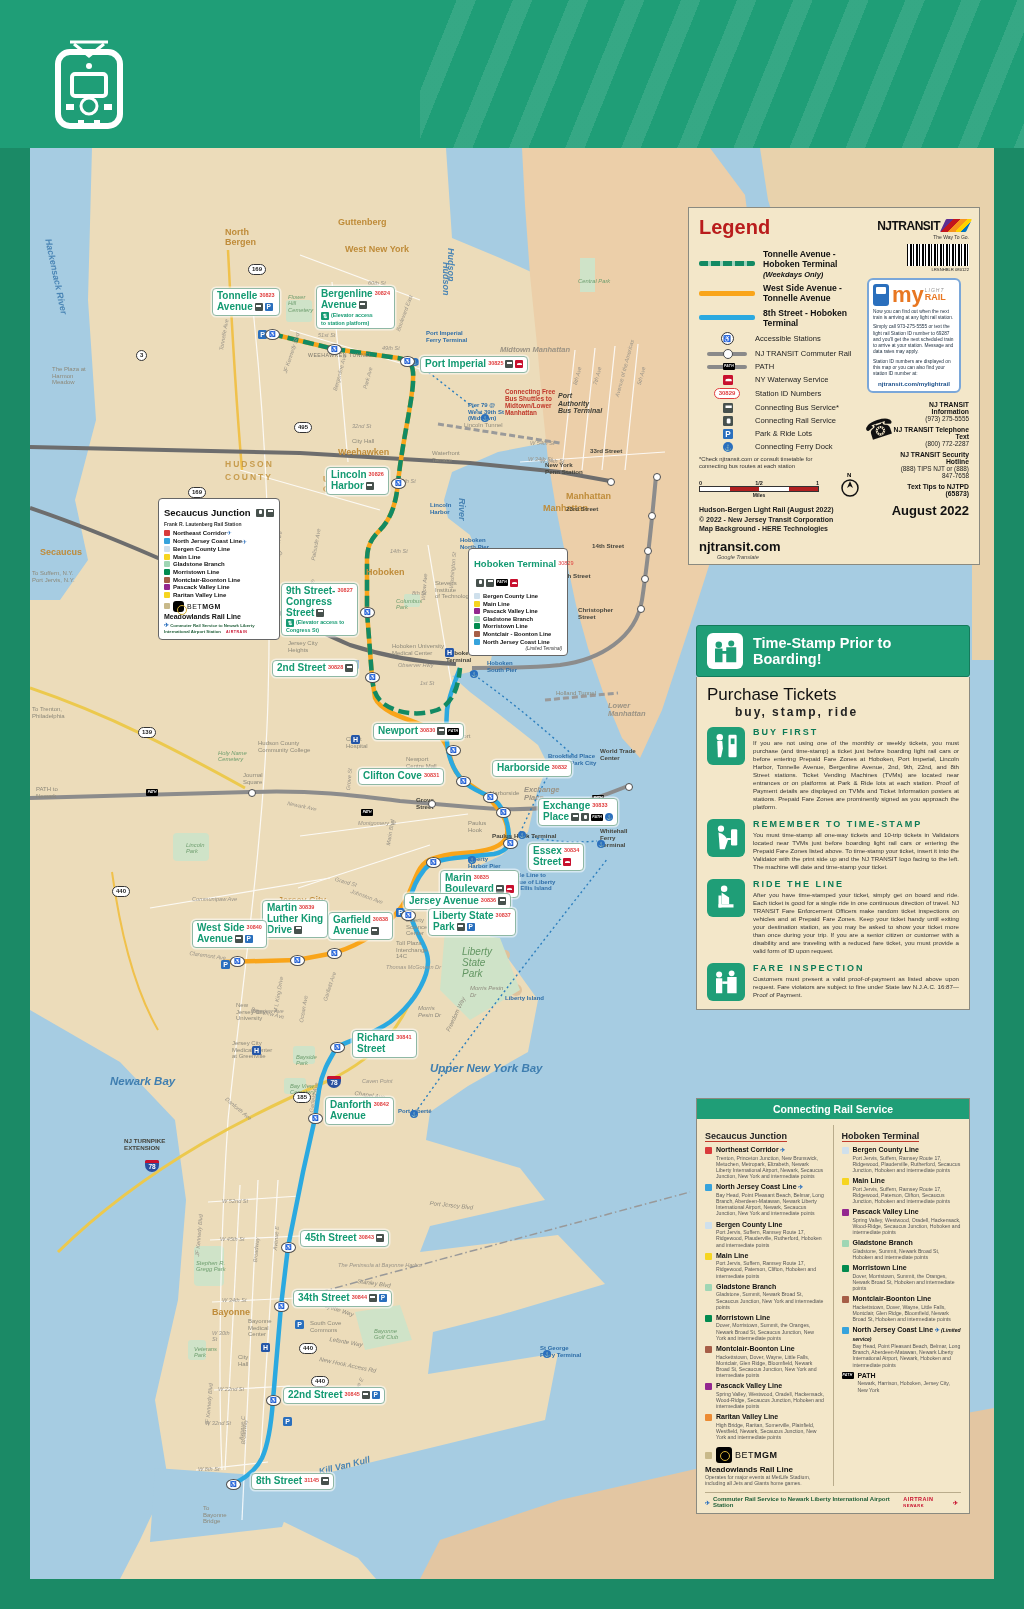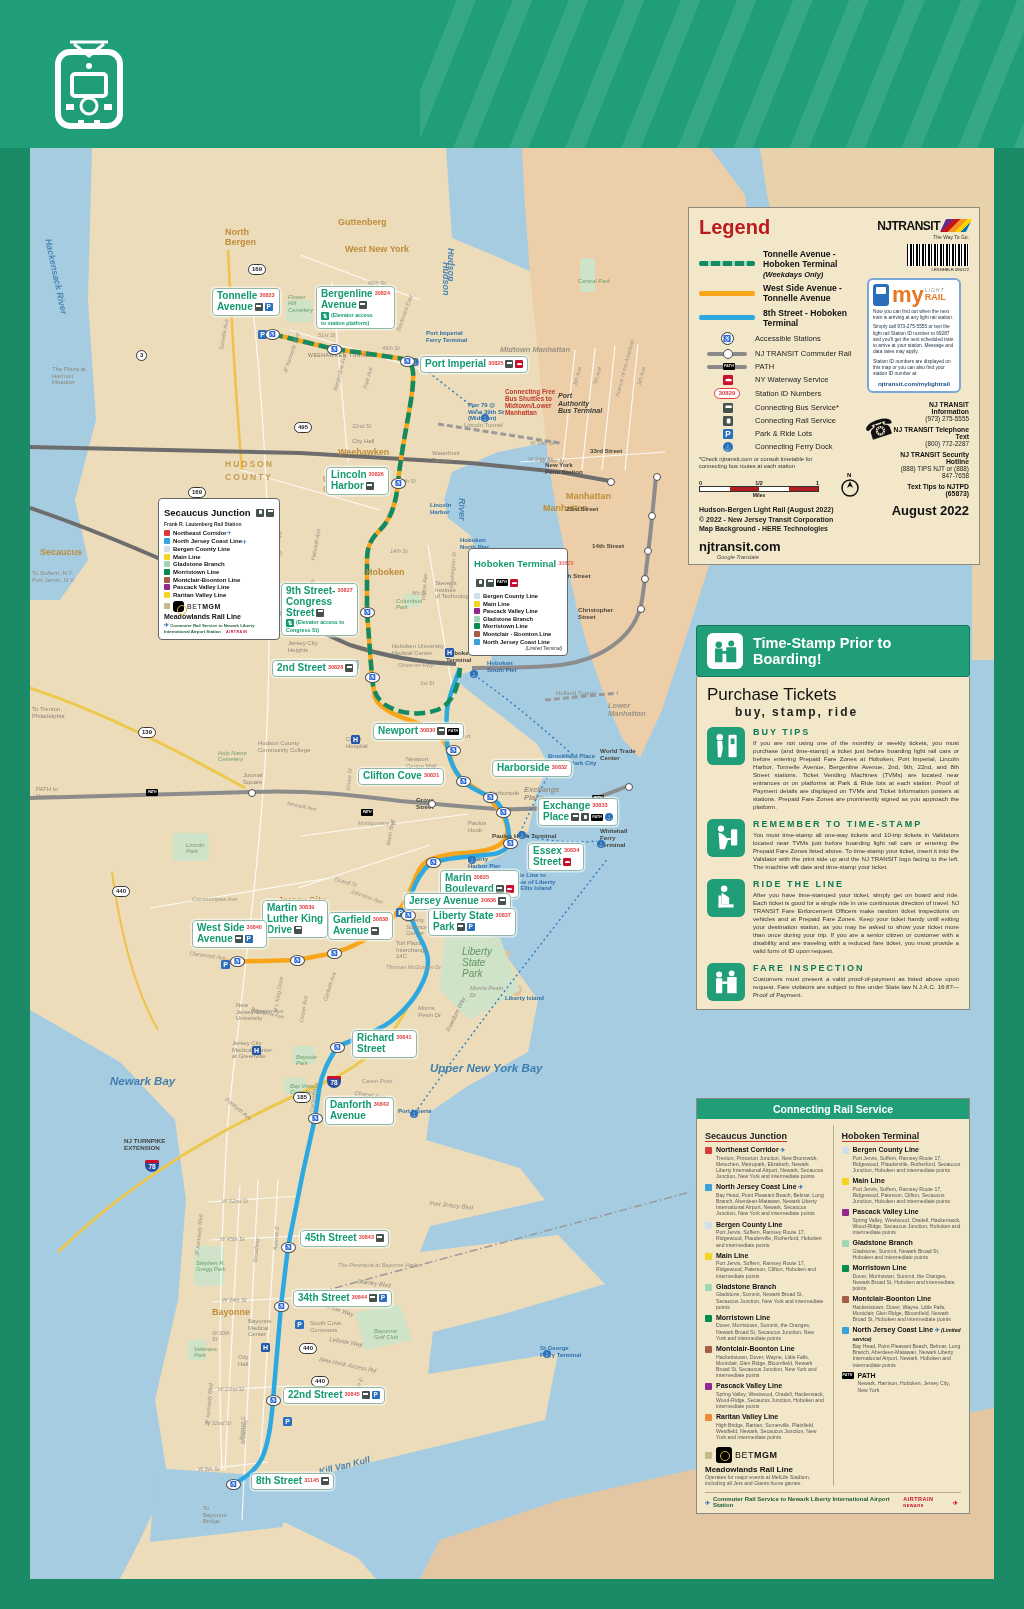--- a/index.html
+++ b/index.html
@@ -813,21 +813,21 @@
       <div class="tk-tag">buy, stamp, ride</div>
       <div id="tk-secs">
           <div class="tk-sec">
             <div class="tk-ic"><svg viewBox="0 0 24 24" width="30" height="30">
                 <circle cx="7" cy="5" r="2.6" fill="#fff"></circle>
                 <path d="M5 8 L9 8 L9.5 14 L8 21 L5.5 21 Z" fill="#fff"></path>
                 <rect x="14" y="3" width="6.5" height="18" rx="1" fill="#fff"></rect>
                 <rect x="15.8" y="6" width="3" height="4.5" fill="#1f9e77"></rect>
               </svg></div>
             <div>
-              <div class="tk-head">BUY TIPS</div>
+              <div class="tk-head">BUY FIRST</div>
               <div class="tk-text">If you are not using one of the monthly or weekly tickets, you must purchase (and time-stamp) a ticket just before boarding light rail cars or before entering Prepaid Fare Zones at Hoboken, Port Imperial, Lincoln Harbor, Tonnelle Avenue, Bergenline Avenue, 2nd, 9th, 22nd, and 8th Street stations. Ticket Vending Machines (TVMs) are located near entrances or on platforms at Park &amp; Ride lots at each station. Proof of Payment details are displayed on TVMs and Ticket Information posters at stations. Prepaid Fare Zones are prominently signed as you approach the platform.</div>
             </div>
           </div>
           <div class="tk-sec">
             <div class="tk-ic"><svg viewBox="0 0 24 24" width="30" height="30">
                 <circle cx="8" cy="4.5" r="2.5" fill="#fff"></circle>
                 <path d="M6 7.5 C10 8.5 12.5 11 13.5 14 L11 21 L7 21 Z" fill="#fff"></path>
                 <rect x="16" y="5" width="5" height="13" rx="1" fill="#fff"></rect>
                 <rect x="12.8" y="12" width="3" height="1.6" fill="#fff"></rect>
               </svg></div>

